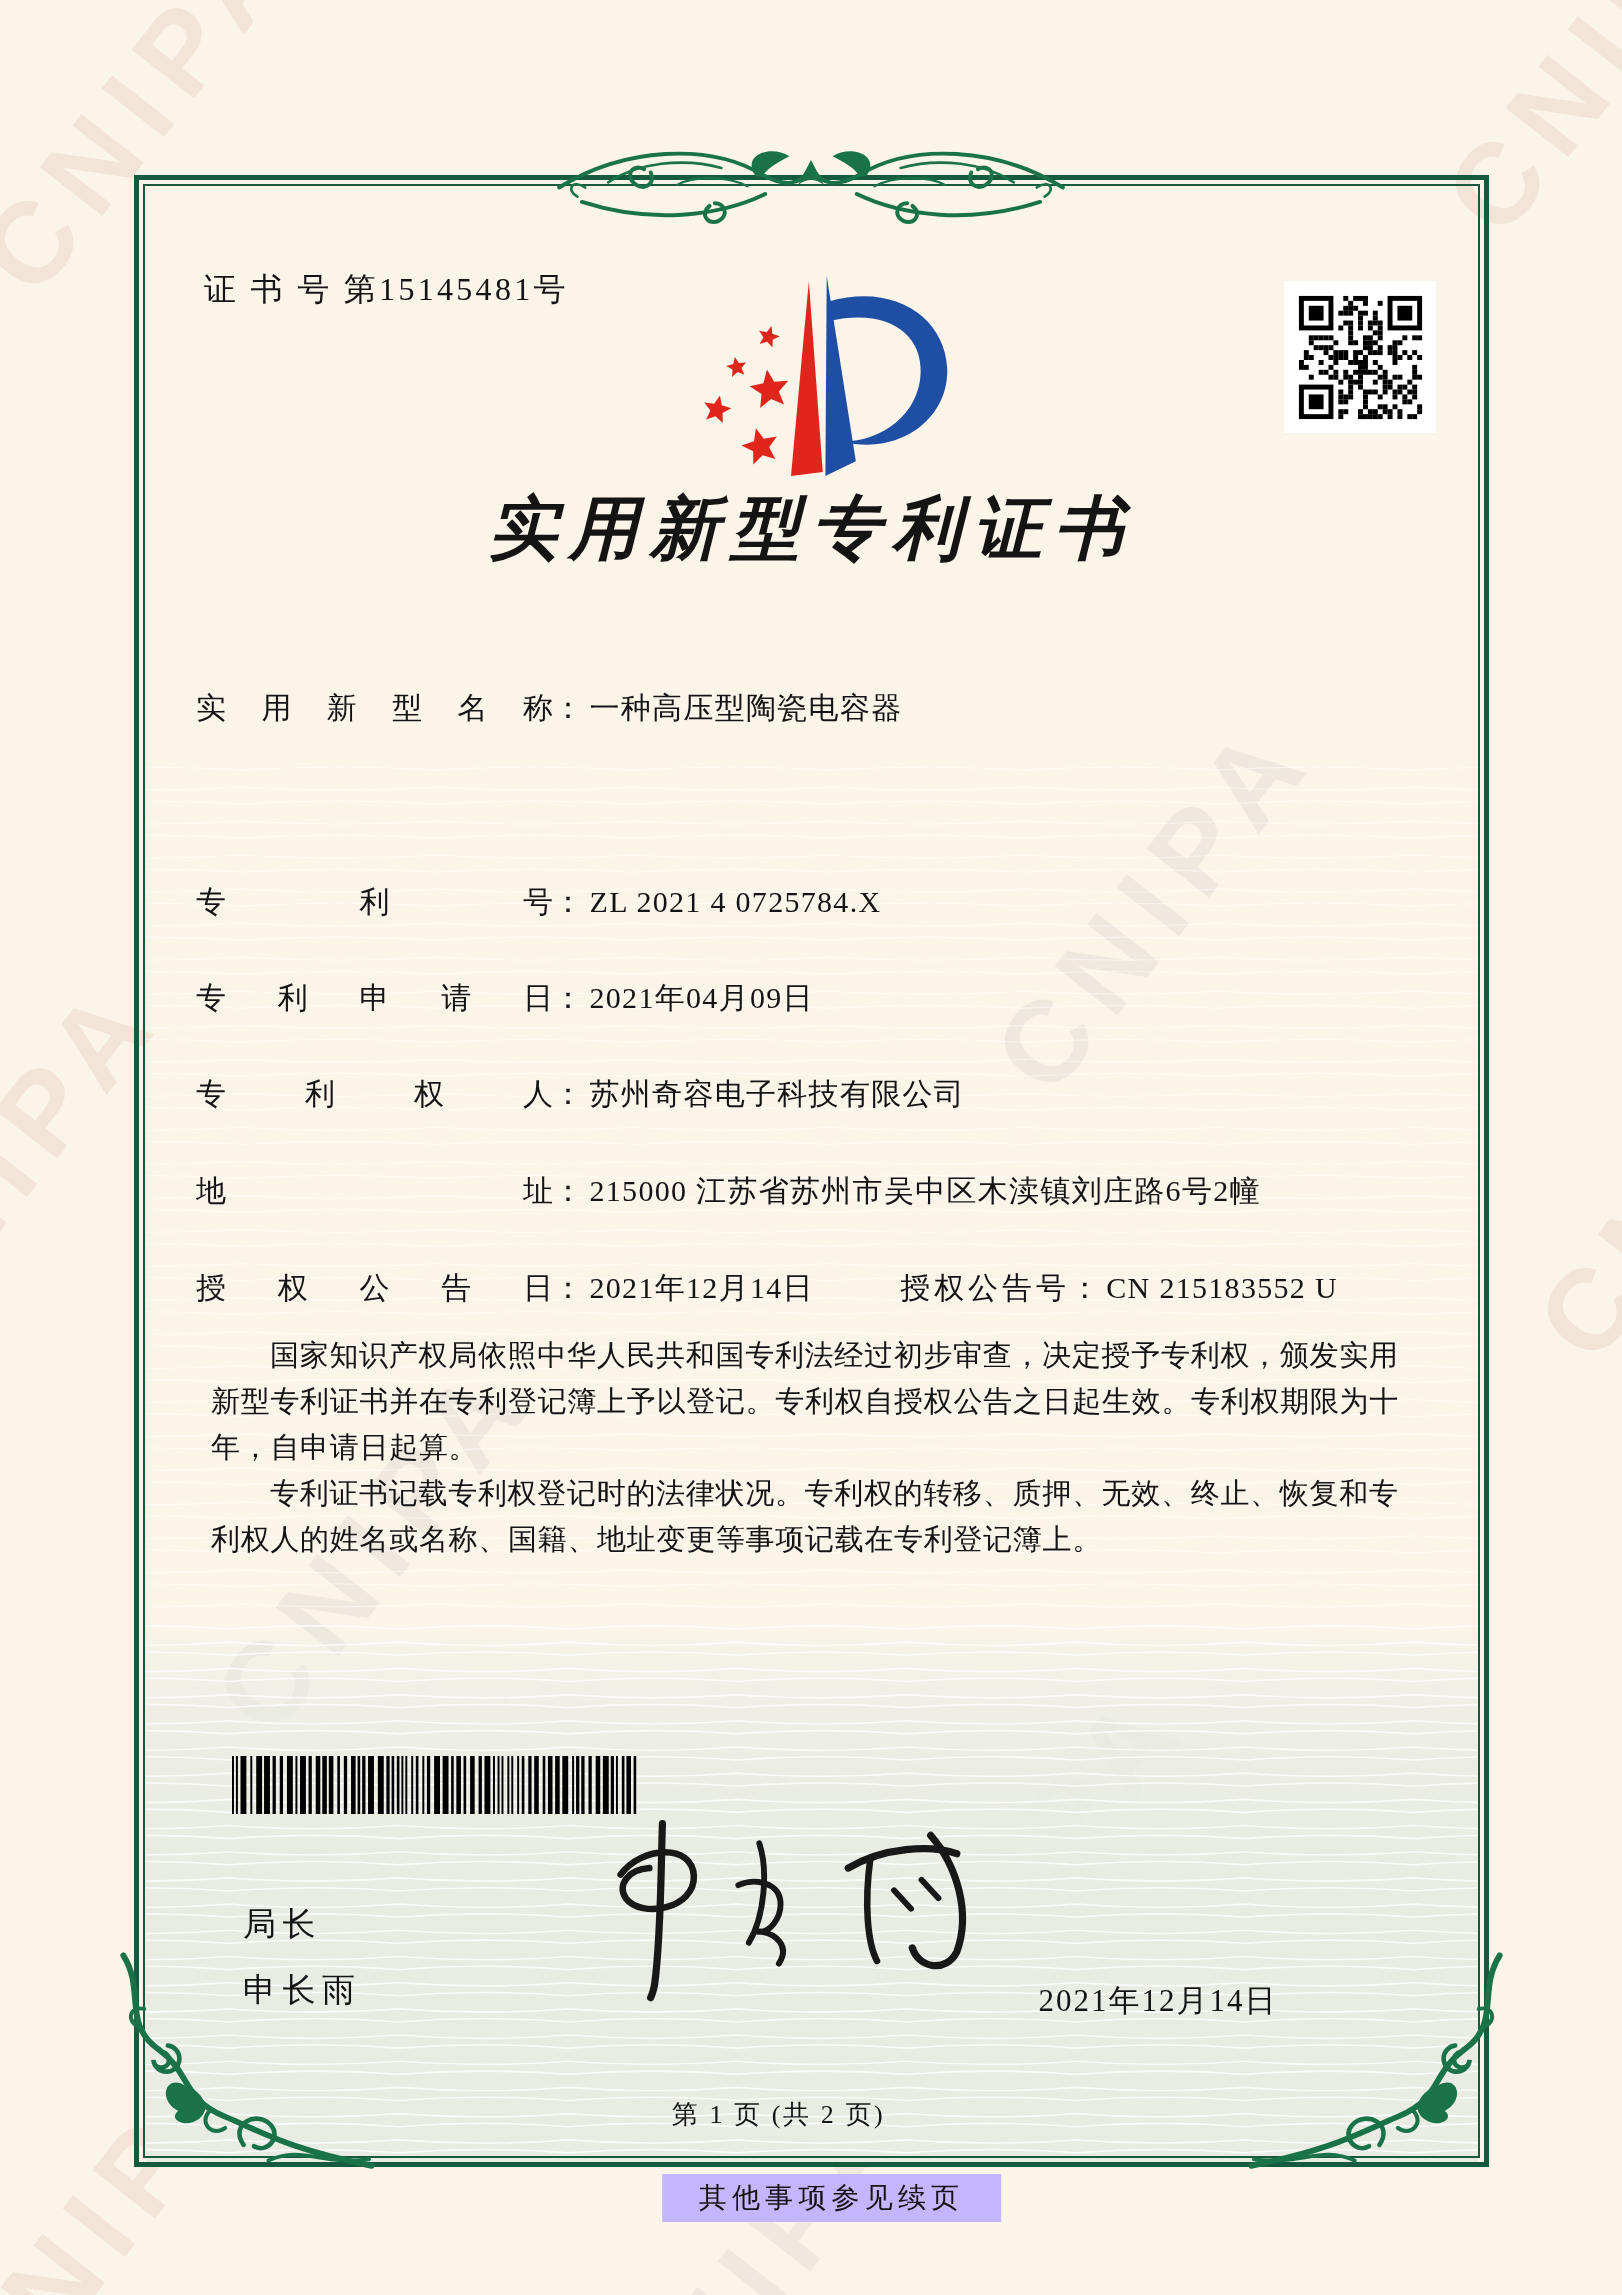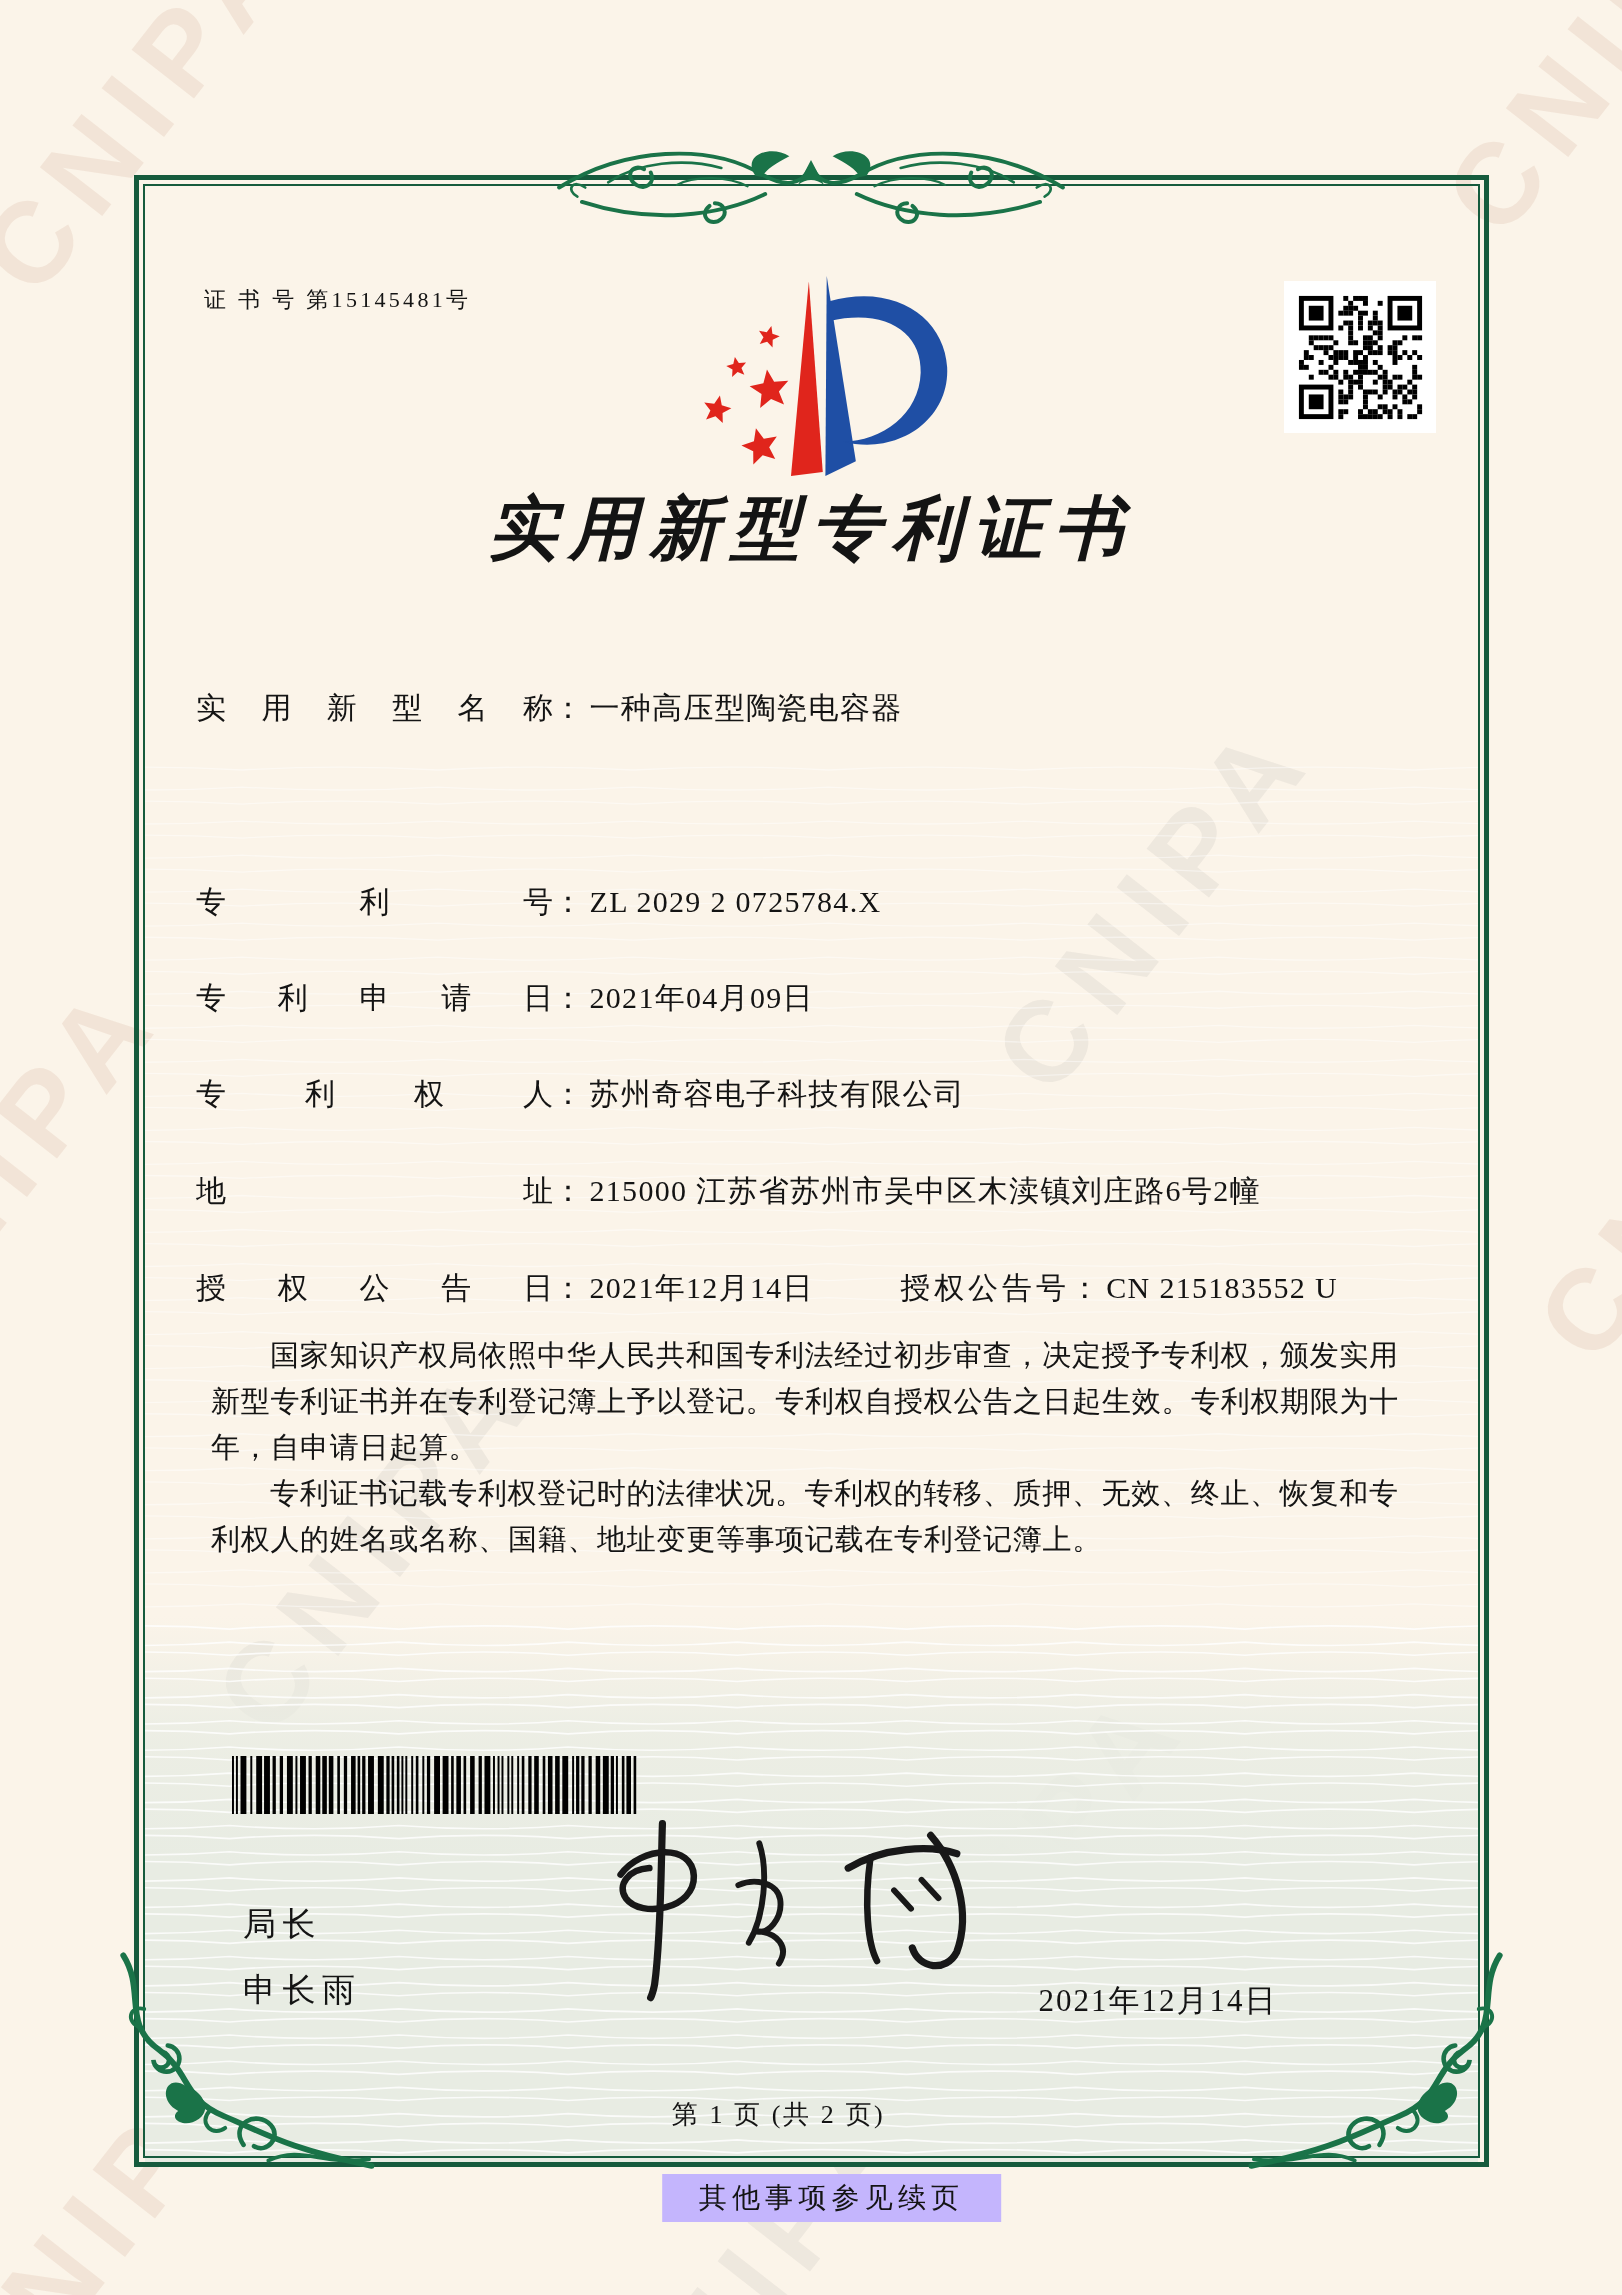--- a/index.html
+++ b/index.html
@@ -24,21 +24,21 @@
   .frame-inner{position:absolute;left:3.9px;top:3.9px;right:3.9px;bottom:3.9px;
     border:2.6px solid #165b3d;}
   
   .band-top{position:absolute;left:145px;right:145px;top:753px;height:864px;pointer-events:none;}
   .band-bottom{position:absolute;left:145px;right:145px;top:1616px;height:550px;pointer-events:none;
     background:linear-gradient(180deg,rgba(232,236,227,0) 0%,rgba(232,236,227,0.75) 20%,#e8ece3 45%);}
   .band-top svg,.band-bottom svg{position:absolute;left:0;top:0;width:100%;height:100%;}
   
   .orn{position:absolute;pointer-events:none;}
   
-  .cert-no{position:absolute;left:204px;top:285px;font-size:22px;letter-spacing:3.3px;text-align:right;}
+  .cert-no{position:absolute;left:204px;top:268px;font-size:32px;letter-spacing:3.3px;text-align:right;}
   .logo{position:absolute;left:656px;top:262px;width:311px;height:220px;}
   .qr-box{position:absolute;left:1284px;top:281px;width:152px;height:152px;background:#ffffff;
     display:flex;align-items:center;justify-content:center;}
   .title{position:absolute;left:0;width:100%;top:483px;text-align:center;
     font-size:69px;font-weight:bold;letter-spacing:11.8px;font-style:italic;}
   .frow{position:absolute;left:196px;font-size:30px;white-space:nowrap;}
   .flabel{display:inline-block;width:357px;text-align:justify;text-align-last:justify;}
   .flabel2{display:inline-block;letter-spacing:3.9px;margin-left:79px;}
   .fvalue{margin-left:6.5px;letter-spacing:1.3px;}
   .paras{position:absolute;left:211px;top:1332px;width:1207px;font-size:29px;line-height:46px;letter-spacing:0.7px;}
@@ -430,21 +430,21 @@
         <rect x="22.666666666666664" y="158.66666666666666" width="22.666666666666664" height="22.666666666666664" fill="#000"></rect>
       </svg>
   </div>
 
   <div class="title">实用新型专利证书</div>
 
   <div class="frow" style="top:688px">
     <span class="flabel">实用新型名称</span><span>：</span><span class="fvalue">一种高压型陶瓷电容器</span>
   </div>
   <div class="frow" style="top:882px">
-    <span class="flabel">专利号</span><span>：</span><span class="fvalue">ZL 2029 2 0725784.X</span>
+    <span class="flabel">专利号</span><span>：</span><span class="fvalue">ZL 2021 4 0725784.X</span>
   </div>
   <div class="frow" style="top:978px">
     <span class="flabel">专利申请日</span><span>：</span><span class="fvalue">2021年04月09日</span>
   </div>
   <div class="frow" style="top:1074px">
     <span class="flabel">专利权人</span><span>：</span><span class="fvalue">苏州奇容电子科技有限公司</span>
   </div>
   <div class="frow" style="top:1171px">
     <span class="flabel">地址</span><span>：</span><span class="fvalue">215000 江苏省苏州市吴中区木渎镇刘庄路6号2幢</span>
   </div>

